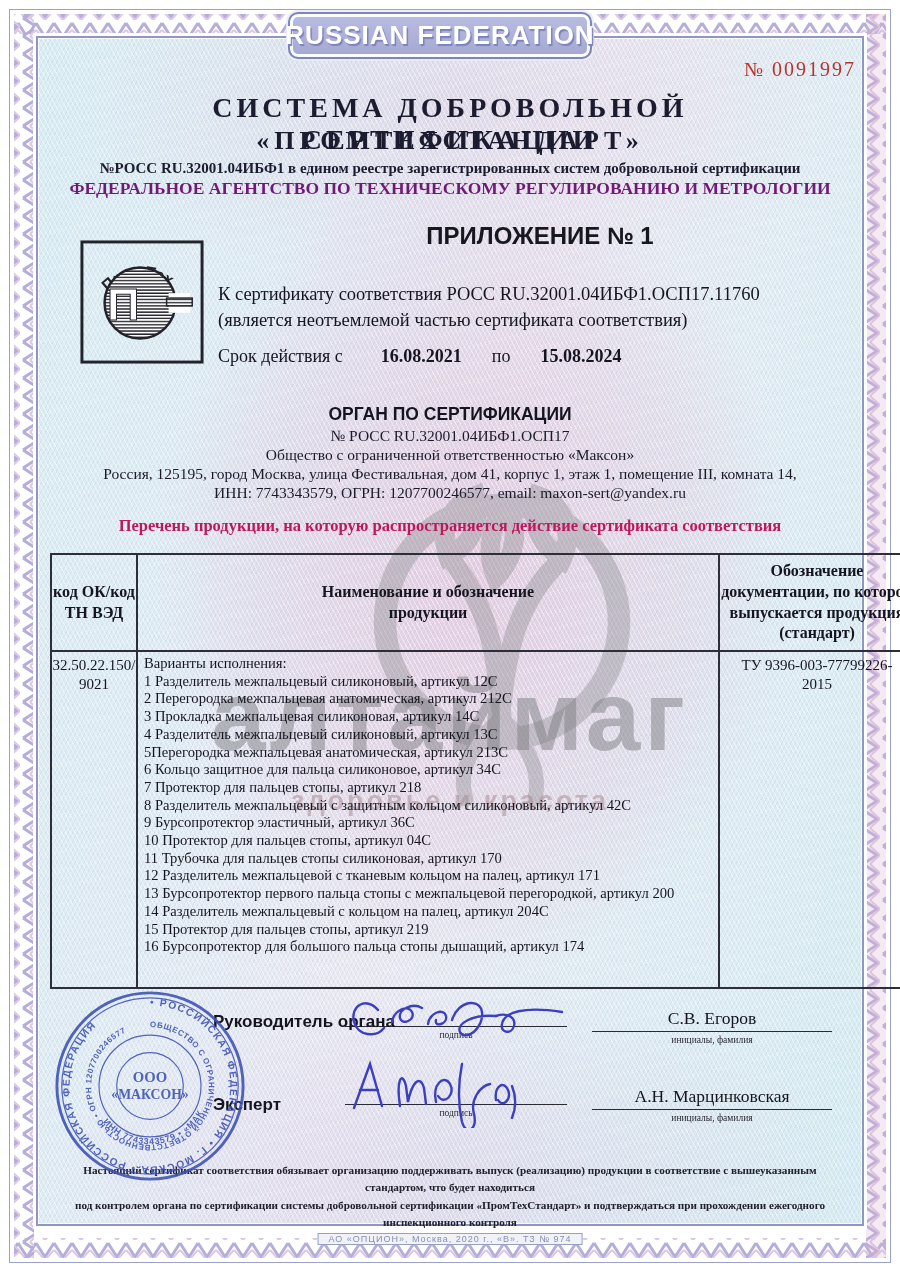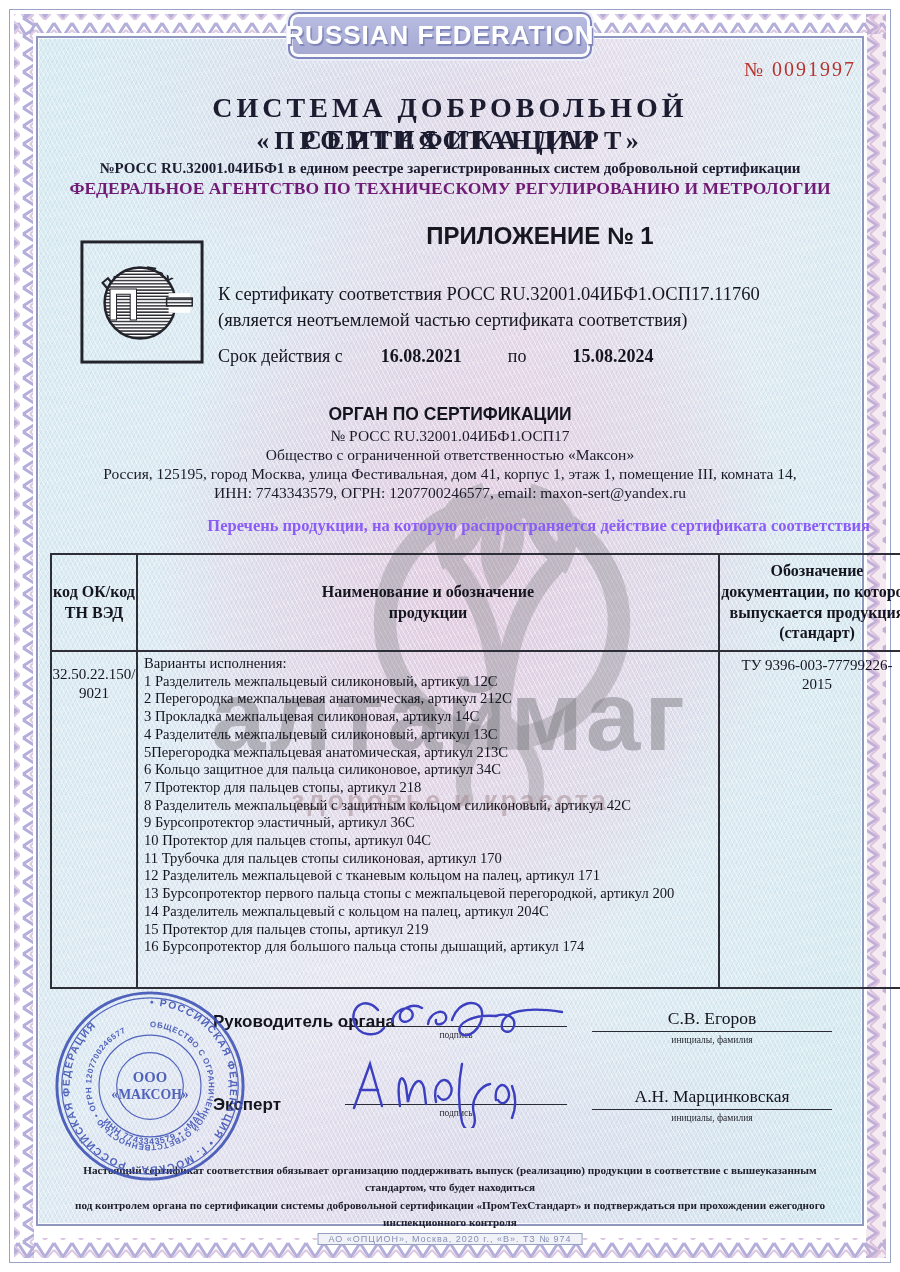--- a/index.html
+++ b/index.html
@@ -47,40 +47,40 @@
   .agency { position:absolute; left:50px; right:50px; top:178px; font-size:17.5px; font-weight:bold;
     color:#701a75; text-align:center; }
 
   .annex-heading { position:absolute; left:220px; width:640px; top:222px; text-align:center;
     font-family:"Liberation Sans", sans-serif; font-weight:bold; font-size:24px; color:#17171f; }
   .logo-box { position:absolute; left:78px; top:238px; width:128px; height:128px; }
   .cert-ref1 { position:absolute; left:218px; top:284px; font-size:18.5px; color:#15151f; }
   .cert-ref2 { position:absolute; left:218px; top:310px; font-size:18.5px; color:#15151f; }
   .validity { position:absolute; left:218px; top:346px; font-size:18px; color:#15151f; }
   .validity .gap1 { display:inline-block; margin-left:38px; }
-  .validity .gap2 { display:inline-block; margin-left:46px; }
+  .validity .gap2 { display:inline-block; margin-left:30px; }
   .validity b { font-weight:bold; }
 
   .org-heading { position:absolute; left:0; right:0; top:404px; text-align:center;
     font-family:"Liberation Sans", sans-serif; font-weight:bold; font-size:17.5px; color:#15151f; }
   .org-line { position:absolute; left:40px; right:40px; text-align:center; font-size:15.5px; color:#1a1a28; }
   .org-n  { top:427px; } .org-nm { top:446px; } .org-ad { top:465px; } .org-ct { top:484px; }
 
-  .products-heading { position:absolute; left:30px; right:30px; top:516px; text-align:right;
-    font-size:16.5px; font-weight:bold; color:#8b5cf6; }
+  .products-heading { position:absolute; left:30px; right:30px; top:516px; text-align:center;
+    font-size:16.5px; font-weight:bold; color:#be185d; }
 
   
   .ptable { position:absolute; left:50px; top:553px; width:773px; height:436px; z-index:5;
     border-collapse:collapse; table-layout:fixed; }
   .ptable td { border:2px solid #2e2e38; vertical-align:top; color:#15151f; }
   .ptable .hdr { font-weight:bold; font-size:16px; text-align:center; vertical-align:middle; height:97px; line-height:1.3; }
   .col-code  { width:86px; }
   .col-name  { width:582px; }
   .col-doc   { width:196px; }
-  .code-cell { text-align:center; font-size:15px; padding-top:13px; line-height:1.25; }
+  .code-cell { text-align:center; font-size:15px; padding-top:4px; line-height:1.25; }
   .doc-cell  { text-align:center; font-size:15px; padding-top:4px; line-height:1.25; }
   .prod-list { list-style:none; margin:0; padding:3px 6px 0 6px; }
   .prod-item { font-size:14.6px; line-height:17.7px; }
 
   
   .wm { position:absolute; z-index:1; pointer-events:none; }
   .wm-flower { left:352px; top:478px; width:300px; height:330px; opacity:.38; }
   .wm-brand { left:0; right:0; top:660px; text-align:center; font-family:"Liberation Sans", sans-serif;
     font-weight:bold; font-size:98px; letter-spacing:4px; color:#7f7f84; opacity:.5; }
   .wm-tag { left:0; right:0; top:786px; text-align:center; font-family:"Liberation Sans", sans-serif;

